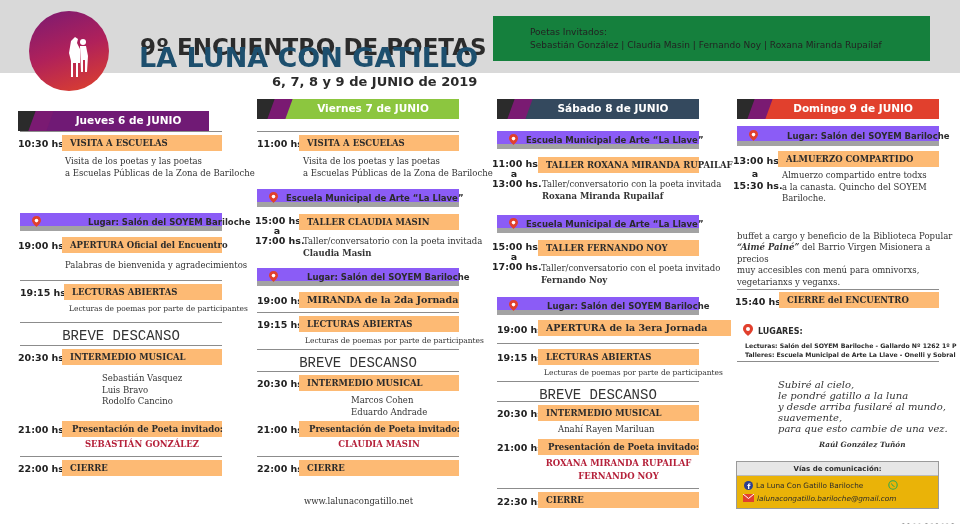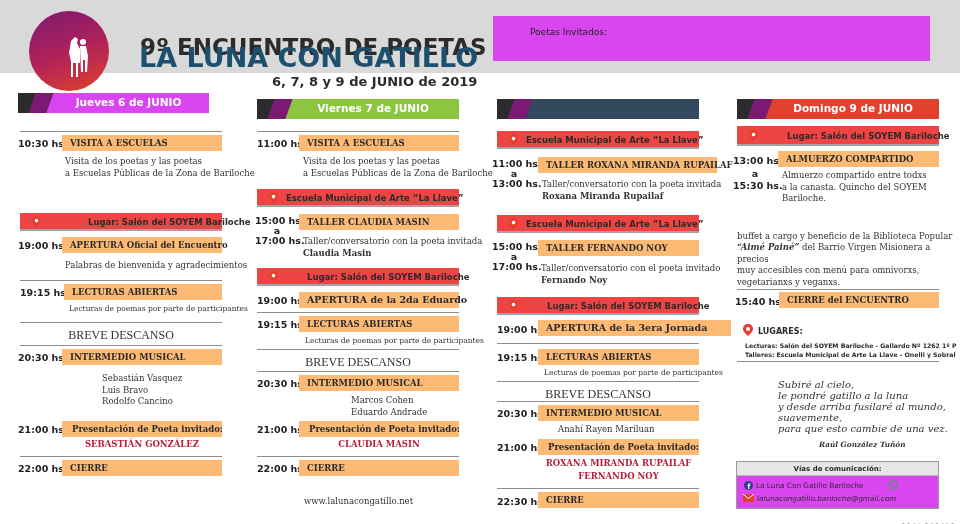--- a/index.html
+++ b/index.html
@@ -10,53 +10,53 @@
   .logo { position: absolute; left: 29px; top: 11px; width: 80px; height: 80px; border-radius: 50%;
           background: linear-gradient(160deg, #7a1a72 0%, #b0215a 50%, #e0432a 100%); overflow: hidden; }
   .logo svg { position: absolute; left: 0; top: 0; }
   .title1 { position: absolute; left: 140px; top: 34px; font-family: "DejaVu Sans", sans-serif; font-weight: bold;
             font-size: 23px; letter-spacing: 0px; color: #2b2b2b; white-space: nowrap; }
   .title2 { position: absolute; left: 139px; top: 42px; font-family: "DejaVu Sans", sans-serif; font-weight: bold;
             font-size: 27px; color: #1d4f6e; white-space: nowrap; letter-spacing: 0px; }
   .dates { position: absolute; left: 272px; top: 74px; font-family: "DejaVu Sans", sans-serif; font-weight: bold;
            font-size: 13px; color: #2b2b2b; white-space: nowrap; }
 
-  .guests { position: absolute; left: 493px; top: 16px; width: 437px; height: 45px; background: #d946ef; }
+  .guests { position: absolute; left: 493px; top: 16px; width: 437px; height: 45px; background: #15803d; }
   .guests .lbl { position: absolute; left: 37px; top: 11px; font-family: "DejaVu Sans", sans-serif; font-size: 9px; color: #222; }
   .guests .names { position: absolute; left: 37px; top: 24px; font-family: "DejaVu Sans", sans-serif; font-size: 9px; color: #222; white-space: nowrap; }
 
   .dayhdr { position: absolute; height: 20px; overflow: hidden; }
   .dayhdr .k1 { position: absolute; left: 0; top: 0; width: 22px; height: 20px; background: #2b2b2b; }
   .dayhdr .k2 { position: absolute; left: 14px; top: 0; width: 18px; height: 20px; background: #7a1a72; transform: skewX(-20deg); }
   .dayhdr .lbl { position: absolute; left: 0; right: 0; top: 3px; text-align: center; padding-left: 30px;
                  font-family: "DejaVu Sans", sans-serif; font-weight: bold; font-size: 10.5px; color: #fff; white-space: nowrap; }
 
   .line { position: absolute; height: 1px; background: #8c8c8c; }
   .time { position: absolute; font-family: "DejaVu Sans", sans-serif; font-weight: bold; font-size: 9.5px; color: #222; white-space: nowrap; }
   .time.c { text-align: center; }
   .bar { position: absolute; height: 16px; background: #fdba74; }
   .bar .t { position: absolute; left: 8px; top: 3px; font-family: "DejaVu Serif", serif; font-weight: bold; font-size: 8.5px; color: #2b2b2b; white-space: nowrap; }
   .desc { position: absolute; font-family: "DejaVu Serif", serif; font-size: 8.5px; color: #333; line-height: 11.5px; white-space: nowrap; }
   .desc.small { font-size: 7.5px; }
   .desc b { color: #333; }
   .red { position: absolute; font-family: "DejaVu Serif", serif; font-weight: bold; font-size: 8.5px; color: #b5213a; white-space: nowrap; line-height: 13px; text-align: center; }
-  .center { position: absolute; font-family: Liberation Serif, serif; font-size: 12px; color: #333; white-space: nowrap; text-align: center; }
-
-  .venue { position: absolute; height: 18px; background: #ef4444; border-bottom: 2px solid #a3a3a3; }
+  .center { position: absolute; font-family: Liberation Mono, monospace; font-size: 14px; color: #333; white-space: nowrap; text-align: center; }
+
+  .venue { position: absolute; height: 18px; background: #8b5cf6; border-bottom: 5px solid #a3a3a3; }
   .venue .pin { position: absolute; top: 3px; width: 9px; height: 11px; }
   .venue .t { position: absolute; top: 4px; font-family: "DejaVu Sans", sans-serif; font-weight: bold; font-size: 8.5px; color: #2b2b2b; white-space: nowrap; }
 
   .para { position: absolute; font-family: "DejaVu Serif", serif; font-size: 8.5px; color: #333; line-height: 11.5px; }
   .lugares-lbl { position: absolute; font-family: "DejaVu Sans", sans-serif; font-weight: bold; font-size: 8px; color: #2b2b2b; }
   .lugares-line { position: absolute; font-family: "DejaVu Sans", sans-serif; font-weight: bold; font-size: 6.2px; color: #2b2b2b; white-space: nowrap; }
   .poem { position: absolute; font-family: "DejaVu Serif", serif; font-style: italic; font-size: 10px; color: #333; line-height: 11px; white-space: nowrap; }
   .author { position: absolute; font-family: "DejaVu Serif", serif; font-style: italic; font-weight: bold; font-size: 7.3px; color: #333; white-space: nowrap; }
   .web { position: absolute; font-family: "DejaVu Serif", serif; font-size: 8.5px; color: #333; white-space: nowrap; }
 
-  .contact { position: absolute; left: 736px; top: 461px; width: 203px; height: 48px; border: 1px solid #9a9a9a; background: #d946ef; }
+  .contact { position: absolute; left: 736px; top: 461px; width: 203px; height: 48px; border: 1px solid #9a9a9a; background: #eab308; }
   .contact .hdr { position: absolute; left: 0; top: 0; width: 100%; height: 14px; background: #e6e6e6; border-bottom: 1px solid #bbb;
                   text-align: center; font-family: "DejaVu Sans", sans-serif; font-weight: bold; font-size: 7px; color: #2b2b2b; line-height: 14px; }
   .contact .row { position: absolute; font-family: "DejaVu Sans", sans-serif; font-size: 7.3px; color: #2b2b2b; white-space: nowrap; }
   .ic { position: absolute; }
 </style>
 </head>
 <body>
 
 <div class="topband"></div>
 <div class="logo">
@@ -65,35 +65,37 @@
     <circle cx="54" cy="31" r="3" fill="#fff"></circle>
     <path d="M51 35 l6 0 l2 10 l-1 16 l-2 0 l0 -12 l-2 0 l0 12 l-2 0 z" fill="#fff"></path>
   </svg>
 </div>
 <div class="title1">9º ENCUENTRO DE POETAS</div>
 <div class="title2">LA LUNA CON GATILLO</div>
 <div class="dates">6, 7, 8 y 9 de JUNIO de 2019</div>
 
 <div class="guests">
   <div class="lbl">Poetas Invitados:</div>
-</div>
-
-<div class="dayhdr" style="left:18px;top:93px;width:191px;background:#d946ef;">
+  <div class="names">Sebastián González | Claudia Masin | Fernando Noy | Roxana Miranda Rupailaf</div>
+</div>
+
+<div class="dayhdr" style="left:18px;top:111px;width:191px;background:#701a75;">
   <div class="k1"></div>
     <div class="k2"></div>
   <div class="lbl">Jueves 6 de JUNIO</div>
 </div>
 <div class="dayhdr" style="left:257px;top:99px;width:202px;background:#8cc63f;">
   <div class="k1"></div>
     <div class="k2"></div>
   <div class="lbl">Viernes 7 de JUNIO</div>
 </div>
 <div class="dayhdr" style="left:497px;top:99px;width:202px;background:#34495e;">
   <div class="k1"></div>
     <div class="k2"></div>
+  <div class="lbl">Sábado 8 de JUNIO</div>
 </div>
 <div class="dayhdr" style="left:737px;top:99px;width:202px;background:#e1402d;">
   <div class="k1"></div>
     <div class="k2"></div>
   <div class="lbl">Domingo 9 de JUNIO</div>
 </div>
 
 <div class="line" style="left:20px;top:131px;width:202px;"></div>
 <div class="time" style="left:18px;top:138px;">10:30 hs.</div>
 <div class="bar" style="left:62px;top:135px;width:160px;">
@@ -165,21 +167,21 @@
 
 <div class="venue" style="left:257px;top:268px;width:202px;">
   <svg class="pin" style="left:12px;" viewBox="0 0 10 12">
       <path d="M5 0 C2 0 0 2 0 5 C0 8 5 12 5 12 C5 12 10 8 10 5 C10 2 8 0 5 0 Z" fill="#e1402d"></path>
       <circle cx="5" cy="5" r="2" fill="#fff"></circle>
     </svg>
   <span class="t" style="left:50px;">Lugar: Salón del SOYEM Bariloche</span>
 </div>
 <div class="time" style="left:257px;top:295px;">19:00 hs.</div>
 <div class="bar" style="left:299px;top:292px;width:160px;">
-    <span class="t" style="font-size:9.5px;top:2px;">APERTURA de la 2da Eduardo</span>
+    <span class="t" style="font-size:9.5px;top:2px;">MIRANDA de la 2da Jornada</span>
   </div>
 
 <div class="line" style="left:257px;top:312px;width:202px;"></div>
 <div class="time" style="left:257px;top:319px;">19:15 hs.</div>
 <div class="bar" style="left:299px;top:316px;width:160px;">
     <span class="t">LECTURAS ABIERTAS</span>
   </div>
 <div class="desc small" style="left:305px;top:335px;">Lecturas de poemas por parte de participantes</div>
 
 <div class="line" style="left:257px;top:349px;width:202px;"></div>
@@ -207,21 +209,21 @@
 <div class="web" style="left:304px;top:496px;">www.lalunacongatillo.net</div>
 
 <div class="venue" style="left:497px;top:131px;width:202px;">
   <svg class="pin" style="left:12px;" viewBox="0 0 10 12">
       <path d="M5 0 C2 0 0 2 0 5 C0 8 5 12 5 12 C5 12 10 8 10 5 C10 2 8 0 5 0 Z" fill="#e1402d"></path>
       <circle cx="5" cy="5" r="2" fill="#fff"></circle>
     </svg>
   <span class="t" style="left:29px;">Escuela Municipal de Arte “La Llave”</span>
 </div>
 <div class="time c" style="left:492px;top:159px;width:44px;line-height:10px;"><span>11:00 hs.</span><br><span>a</span><br><span>13:00 hs.</span></div>
-<div class="bar" style="left:538px;top:157px;width:179px;">
+<div class="bar" style="left:538px;top:157px;width:161px;">
     <span class="t">TALLER ROXANA MIRANDA RUPAILAF</span>
   </div>
 <div class="desc" style="left:542px;top:179px;"><span>Taller/conversatorio con la poeta invitada</span><br><b>Roxana Miranda Rupailaf</b></div>
 
 <div class="venue" style="left:497px;top:215px;width:202px;">
   <svg class="pin" style="left:12px;" viewBox="0 0 10 12">
       <path d="M5 0 C2 0 0 2 0 5 C0 8 5 12 5 12 C5 12 10 8 10 5 C10 2 8 0 5 0 Z" fill="#e1402d"></path>
       <circle cx="5" cy="5" r="2" fill="#fff"></circle>
     </svg>
   <span class="t" style="left:29px;">Escuela Municipal de Arte “La Llave”</span>

